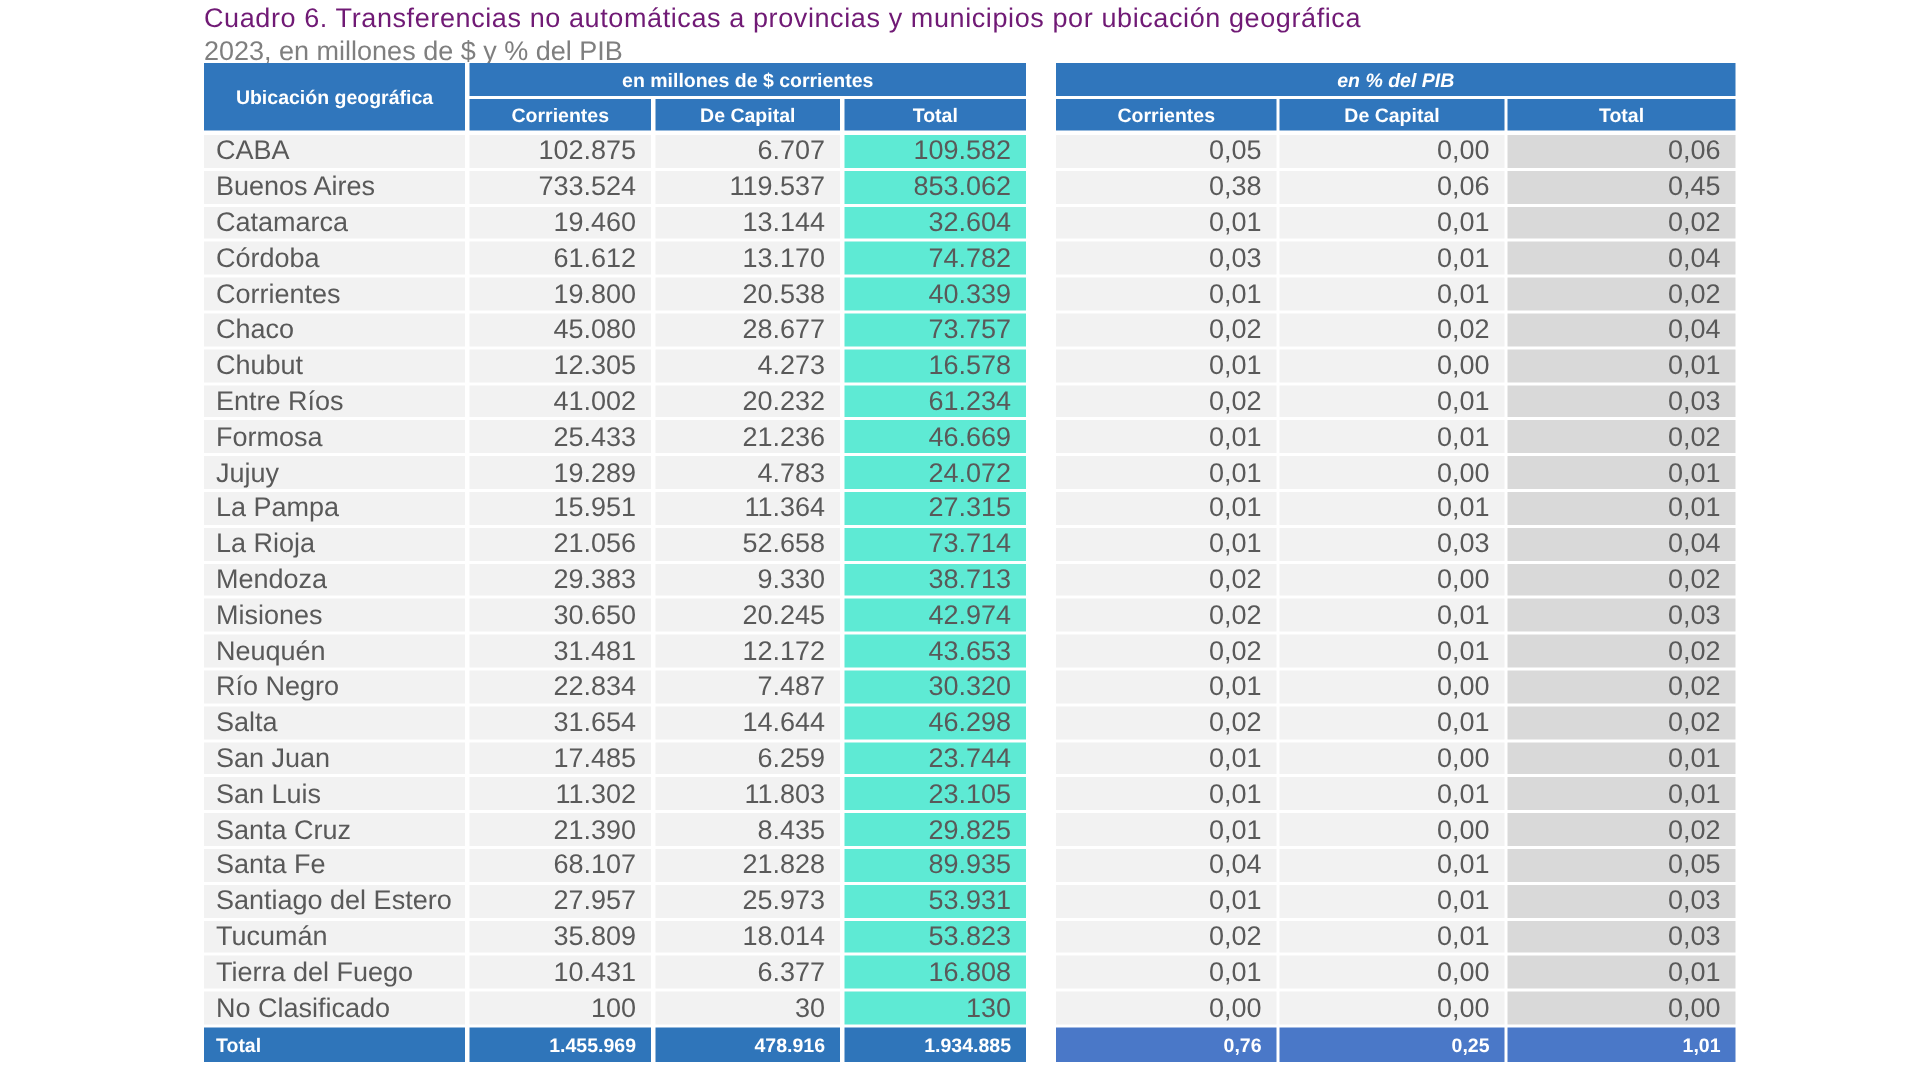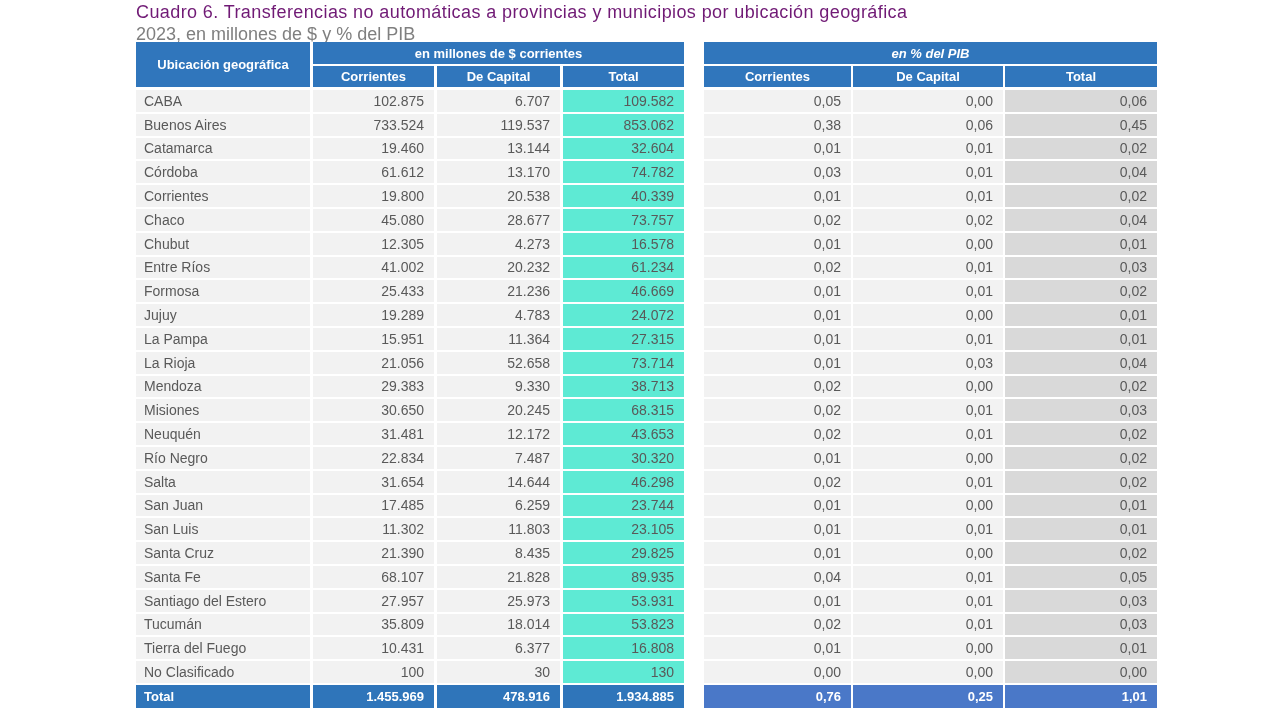--- a/index.html
+++ b/index.html
@@ -36,21 +36,21 @@
   .hsub { top:24px; height:21px; }
   .s1 { left:177px; width:121px; }
   .s2 { left:301px; width:123px; }
   .s3 { left:427px; width:121px; }
   .s4 { left:568px; width:147px; }
   .s5 { left:717px; width:150px; }
   .s6 { left:869px; width:152px; }
 
   
   .tbody { margin-top:0; }
-  .trow { display:flex; height:21.8px; margin-bottom:2px; font-size:14px; color:#595959; }
+  .trow { display:flex; height:21.8px; margin-bottom:2px; font-size:18px; color:#595959; }
   .c { display:flex; align-items:center; box-sizing:border-box; background:#f2f2f2; }
   .c.name  { width:174px; padding-left:8px;  margin-right:3px; }
   .c.p1 { width:121px; margin-right:3px; }
   .c.p2 { width:123px; margin-right:3px; }
   .c.p3 { width:121px; margin-right:20px; background:#5eead4; }
   .c.q1 { width:147px; margin-right:2px; }
   .c.q2 { width:150px; margin-right:2px; }
   .c.q3 { width:152px; background:#d9d9d9; }
   .num { justify-content:flex-end; padding-right:10px; }
 
@@ -210,21 +210,21 @@
     <div class="c p3 num">38.713</div>
     <div class="c q1 num">0,02</div>
     <div class="c q2 num">0,00</div>
     <div class="c q3 num">0,02</div>
   </div>
 
   <div class="trow">
     <div class="c name">Misiones</div>
     <div class="c p1 num">30.650</div>
     <div class="c p2 num">20.245</div>
-    <div class="c p3 num">68.315</div>
+    <div class="c p3 num">42.974</div>
     <div class="c q1 num">0,02</div>
     <div class="c q2 num">0,01</div>
     <div class="c q3 num">0,03</div>
   </div>
 
   <div class="trow">
     <div class="c name">Neuquén</div>
     <div class="c p1 num">31.481</div>
     <div class="c p2 num">12.172</div>
     <div class="c p3 num">43.653</div>

